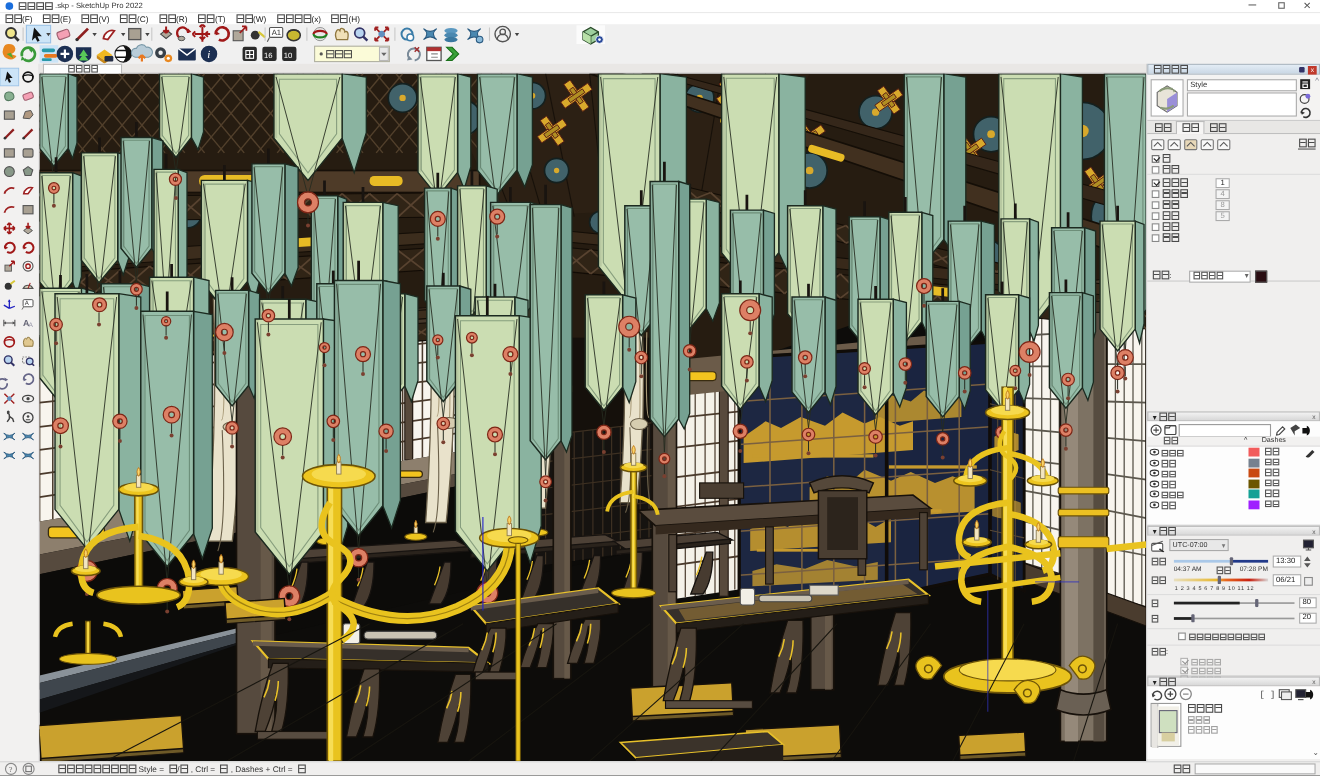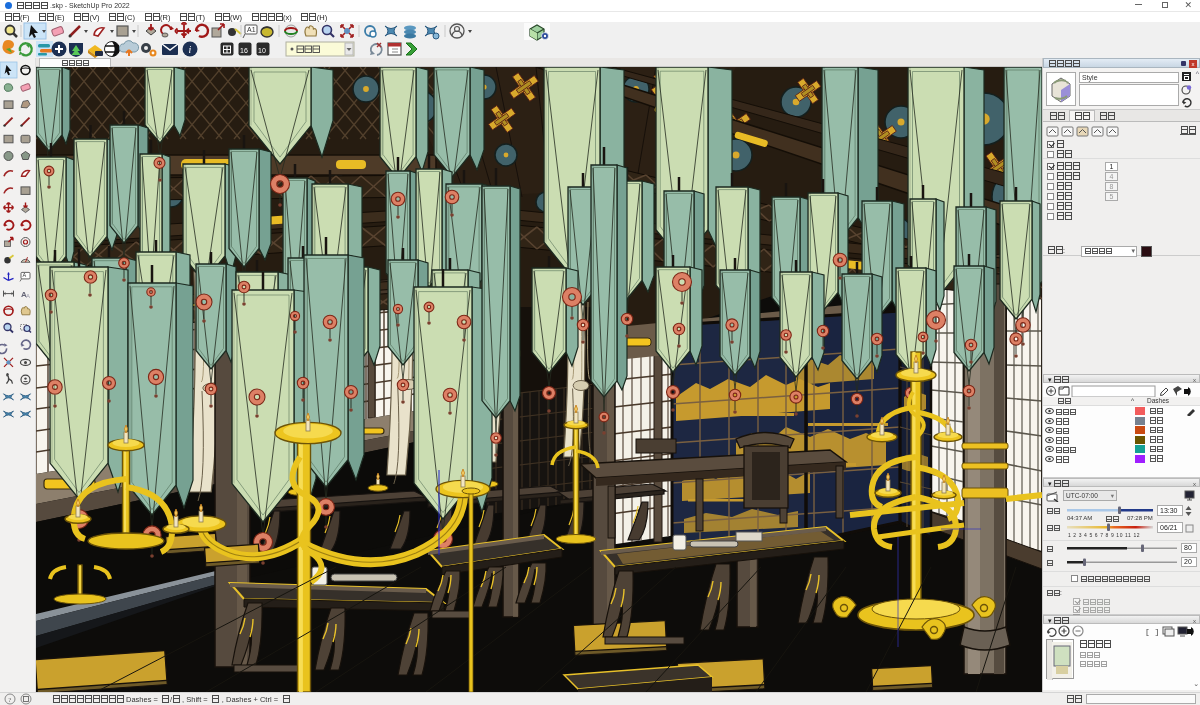--- a/index.html
+++ b/index.html
@@ -2025,15 +2025,15 @@
       <div style="position:absolute;right:1px;bottom:2px;color:#555;font-size:7px">⌄</div>
     </div>
   </div>
 <div class="abs statusbar">
     <svg width="40" height="12" style="margin-left:4px">
       <circle cx="6" cy="6" r="5" fill="none" stroke="#888" stroke-width="1"></circle>
       <text x="4.2" y="8.5" font-size="7" fill="#666" font-family="Liberation Serif">?</text>
       <circle cx="22" cy="6" r="5" fill="none" stroke="#888" stroke-width="1"></circle>
       <rect x="19.5" y="3.5" width="5" height="5" fill="none" stroke="#666" stroke-width="0.9"></rect>
     </svg>
-    <span style="margin-left:8px"><b class="z"></b><b class="z"></b><b class="z"></b><b class="z"></b><b class="z"></b><b class="z"></b><b class="z"></b><b class="z"></b><b class="z"></b><span style="margin:0 2px">Dashes = </span><b class="z"></b>/<b class="z"></b><span style="margin:0 2px">, Shift = </span><b class="z"></b><span style="margin:0 2px">, Dashes + Ctrl = </span><b class="z"></b></span>
+    <span style="margin-left:8px"><b class="z"></b><b class="z"></b><b class="z"></b><b class="z"></b><b class="z"></b><b class="z"></b><b class="z"></b><b class="z"></b><b class="z"></b><span style="margin:0 2px">Style = </span><b class="z"></b>/<b class="z"></b><span style="margin:0 2px">, Ctrl = </span><b class="z"></b><span style="margin:0 2px">, Dashes + Ctrl = </span><b class="z"></b></span>
     <span style="position:absolute;right:118px"><b class="z"></b><b class="z"></b></span>
     <span class="fld" style="position:absolute;right:4px;width:110px;height:10px;background:#fafafa"></span>
   </div>
 </body></html>

